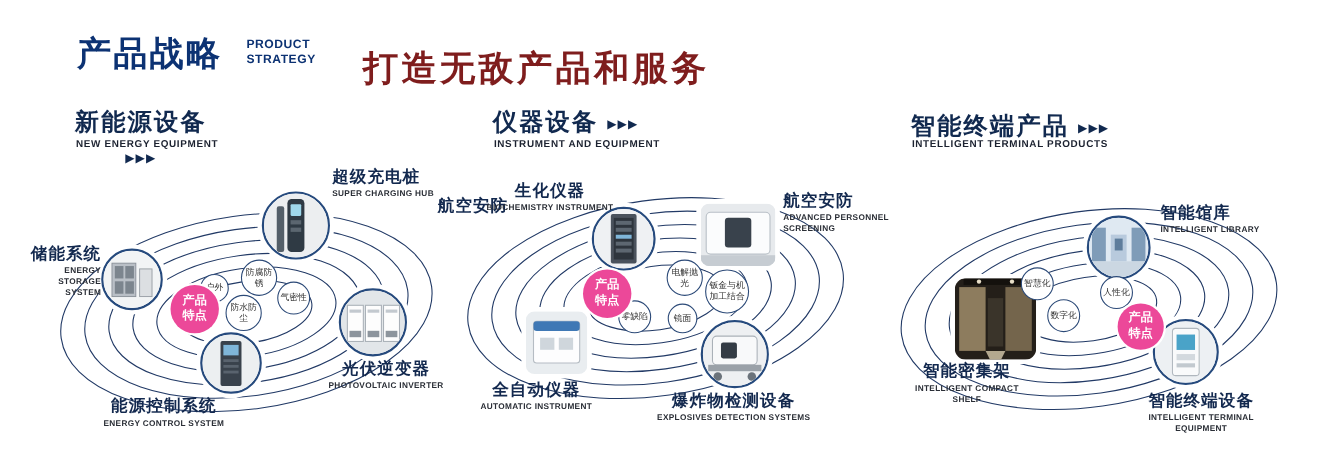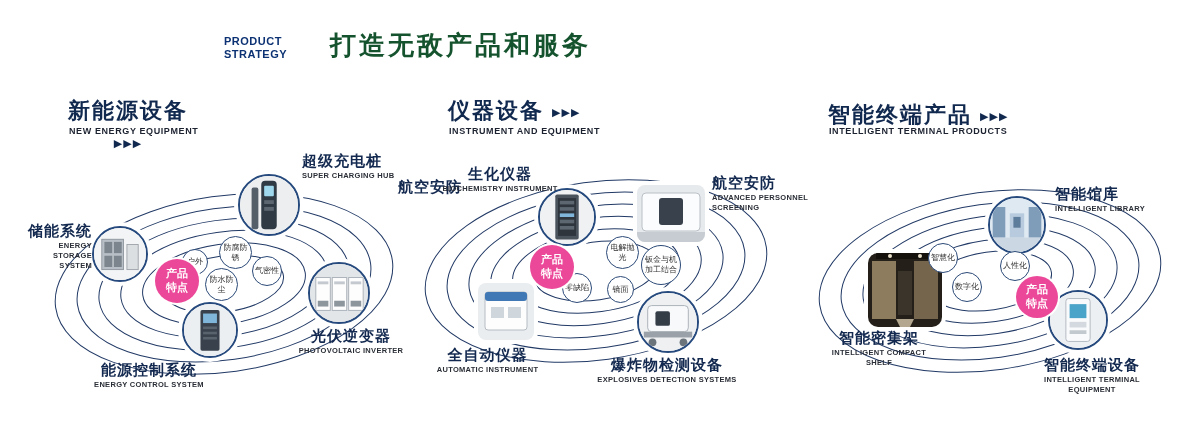--- a/index.html
+++ b/index.html
@@ -1,21 +1,21 @@
 <!DOCTYPE html>
 <html><head>
 <meta charset="utf-8">
 <style>
   html,body{margin:0;padding:0;background:#fff;}
   .stage{position:relative;width:1200px;height:422px;background:#ffffff;overflow:hidden;
          font-family:"Liberation Sans","DejaVu Sans",sans-serif;}
   
   .h-cn{position:absolute;left:70px;top:28px;font-size:31px;font-weight:bold;color:#0c3273;letter-spacing:2px;z-index:8;}
   .h-en{position:absolute;left:224px;top:35px;font-size:11px;font-weight:bold;color:#0c3273;line-height:1.15;letter-spacing:.5px;z-index:8;}
-  .h-slogan{position:absolute;left:330px;top:28px;font-size:26px;font-weight:bold;color:#14532d;letter-spacing:3px;z-index:8;}
+  .h-slogan{position:absolute;left:330px;top:41px;font-size:32px;font-weight:bold;color:#7f1d1d;letter-spacing:3px;z-index:8;}
   
   .sec-title{position:absolute;display:flex;align-items:center;gap:8px;font-size:22px;font-weight:bold;color:#11294f;letter-spacing:2px;z-index:8;}
   .sec-title .chev{font-size:11px;letter-spacing:1px;color:#11294f;margin-top:3px;}
   .sec-sub{position:absolute;font-size:9px;font-weight:bold;color:#1c2230;letter-spacing:.6px;z-index:8;}
   
   .orbits{position:absolute;z-index:1;}
   .orbits ellipse{fill:none;stroke:#223a66;stroke-width:1;}
   
   .node{position:absolute;border-radius:50%;border:2px solid #264a7d;overflow:hidden;z-index:4;
         box-shadow:0 0 0 4px #fff;background:#fff;box-sizing:border-box;}
@@ -32,20 +32,21 @@
          text-align:center;font-size:11px;font-weight:bold;line-height:1.25;z-index:7;box-shadow:0 0 0 2px #fff;
          padding:0 8px;box-sizing:border-box;}
   .bubble{position:absolute;background:#fff;border:1px solid #2c4a78;border-radius:50%;display:flex;align-items:center;justify-content:center;
           text-align:center;font-size:8px;color:#333;line-height:1.2;z-index:6;padding:2px;box-sizing:border-box;}
 </style>
 </head>
 <body>
 
 <div class="stage">
 
+  <div class="h-cn">产品战略</div>
   <div class="h-en">
     <div>PRODUCT</div>
     <div>STRATEGY</div>
   </div>
   <div class="h-slogan">打造无敌产品和服务</div>
 
   <div class="sec-title" style="left:68px;top:96px;flex-direction:column;">
     <span>新能源设备</span>
     <span class="chev">▶▶▶</span>
   </div>

